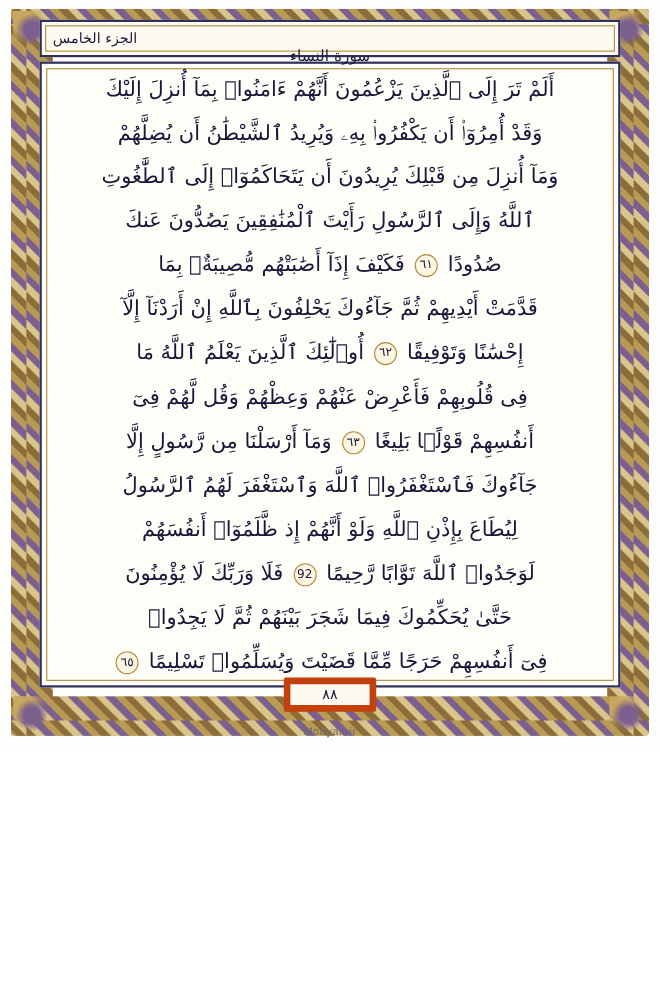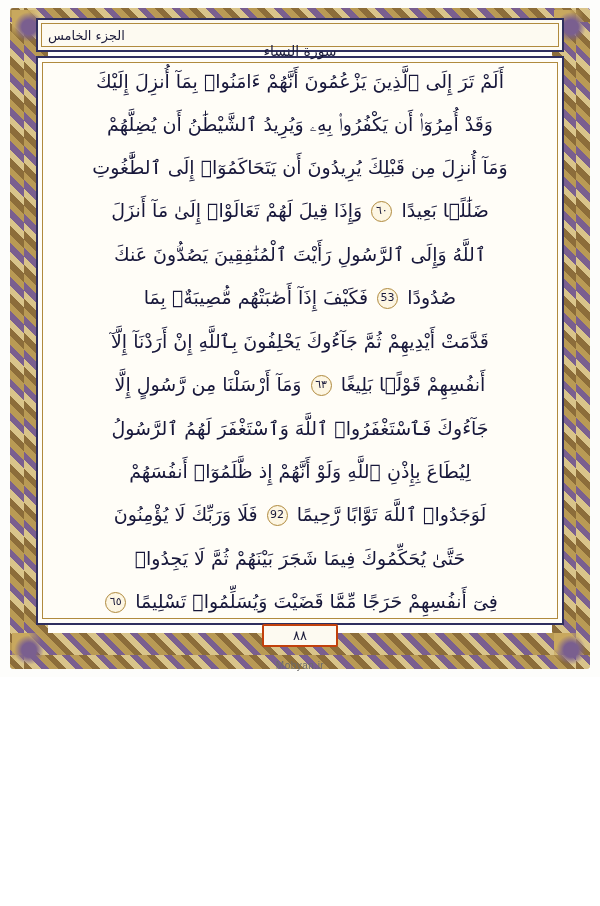--- a/index.html
+++ b/index.html
@@ -163,21 +163,21 @@
   }
 
   
   .page-number-box {
     position: absolute;
     left: 50%;
     transform: translateX(-50%);
     bottom: 30px;
     min-width: 48px;
     padding: 2px 12px;
-    border: 2px solid #c2410c;
+    border: 6px solid #c2410c;
     border-radius: 2px;
     background: #fdfaf1;
     text-align: center;
     font-size: 13px;
     color: #1b1b3a;
     font-family: "DejaVu Sans", sans-serif;
   }
   .site-credit {
     position: absolute;
     left: 50%;
@@ -218,41 +218,44 @@
     </div>
 
     <div class="ayah-line">
       <span>وَقَدْ أُمِرُوٓا۟ أَن يَكْفُرُوا۟ بِهِۦ وَيُرِيدُ ٱلشَّيْطَٰنُ أَن يُضِلَّهُمْ</span>
     </div>
 
     <div class="ayah-line">
       <span>وَمَآ أُنزِلَ مِن قَبْلِكَ يُرِيدُونَ أَن يَتَحَاكَمُوٓا۟ إِلَى ٱلطَّٰغُوتِ</span>
     </div>
 
-    <div class="ayah-line">
-      <span>ضَلَٰلًۢا بَعِيدًا</span>
-      <span class="ayah-num">٦٠</span>
-      <span>وَإِذَا قِيلَ لَهُمْ تَعَالَوْا۟ إِلَىٰ مَآ أَنزَلَ</span>
-    </div>
 
     <div class="ayah-line">
       <span>ٱللَّهُ وَإِلَى ٱلرَّسُولِ رَأَيْتَ ٱلْمُنَٰفِقِينَ يَصُدُّونَ عَنكَ</span>
     </div>
 
     <div class="ayah-line">
       <span>صُدُودًا</span>
-      <span class="ayah-num">53</span>
+      <span class="ayah-num">٦١</span>
       <span>فَكَيْفَ إِذَآ أَصَٰبَتْهُم مُّصِيبَةٌۢ بِمَا</span>
     </div>
 
     <div class="ayah-line">
       <span>قَدَّمَتْ أَيْدِيهِمْ ثُمَّ جَآءُوكَ يَحْلِفُونَ بِٱللَّهِ إِنْ أَرَدْنَآ إِلَّآ</span>
     </div>
 
-
+    <div class="ayah-line">
+      <span>إِحْسَٰنًا وَتَوْفِيقًا</span>
+      <span class="ayah-num">٦٢</span>
+      <span>أُو۟لَٰٓئِكَ ٱلَّذِينَ يَعْلَمُ ٱللَّهُ مَا</span>
+    </div>
+
+    <div class="ayah-line">
+      <span>فِى قُلُوبِهِمْ فَأَعْرِضْ عَنْهُمْ وَعِظْهُمْ وَقُل لَّهُمْ فِىٓ</span>
+    </div>
 
     <div class="ayah-line">
       <span>أَنفُسِهِمْ قَوْلًۢا بَلِيغًا</span>
       <span class="ayah-num">٦٣</span>
       <span>وَمَآ أَرْسَلْنَا مِن رَّسُولٍ إِلَّا</span>
     </div>
 
     <div class="ayah-line">
       <span>جَآءُوكَ فَٱسْتَغْفَرُوا۟ ٱللَّهَ وَٱسْتَغْفَرَ لَهُمُ ٱلرَّسُولُ</span>
     </div>

